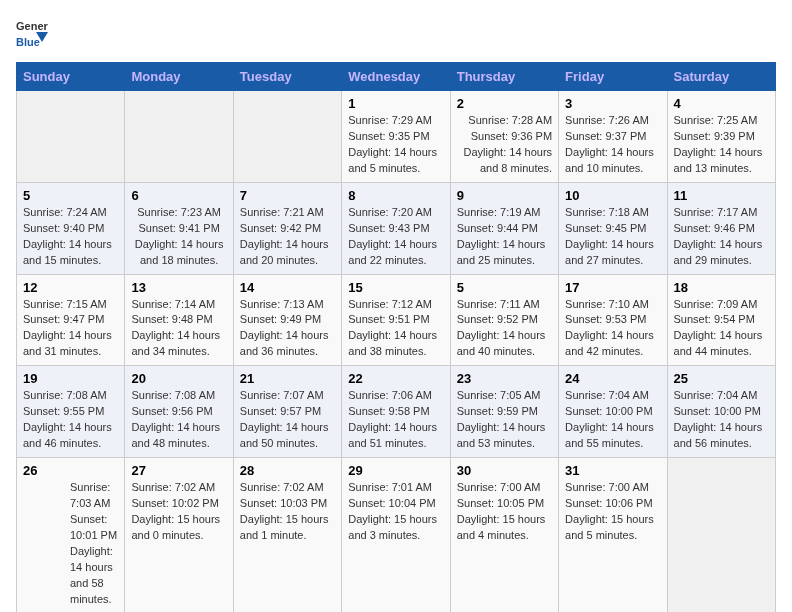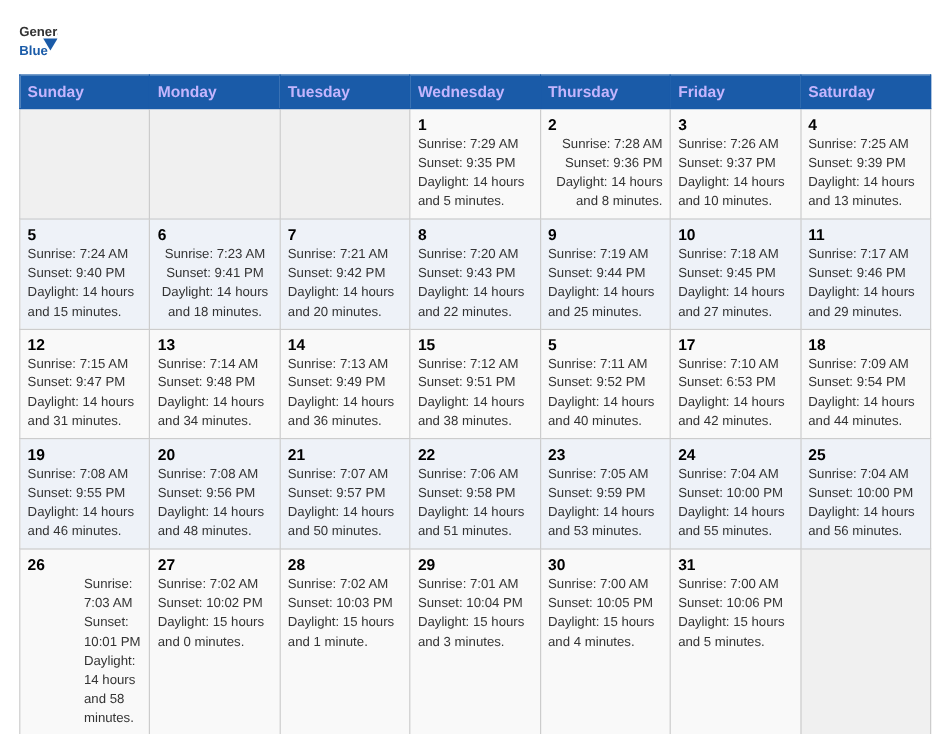--- a/index.html
+++ b/index.html
@@ -204,21 +204,21 @@
         </td>
         <td>
           <span class="day-number">5</span>
           <div class="day-info" style="white-space: pre-line;">Sunrise: 7:11 AM
 Sunset: 9:52 PM
 Daylight: 14 hours and 40 minutes.</div>
         </td>
         <td>
           <span class="day-number">17</span>
           <div class="day-info" style="white-space: pre-line;">Sunrise: 7:10 AM
-Sunset: 6:53 PM
+Sunset: 9:53 PM
 Daylight: 14 hours and 42 minutes.</div>
         </td>
         <td>
           <span class="day-number">18</span>
           <div class="day-info" style="white-space: pre-line;">Sunrise: 7:09 AM
 Sunset: 9:54 PM
 Daylight: 14 hours and 44 minutes.</div>
         </td>
       </tr>
       <tr>

